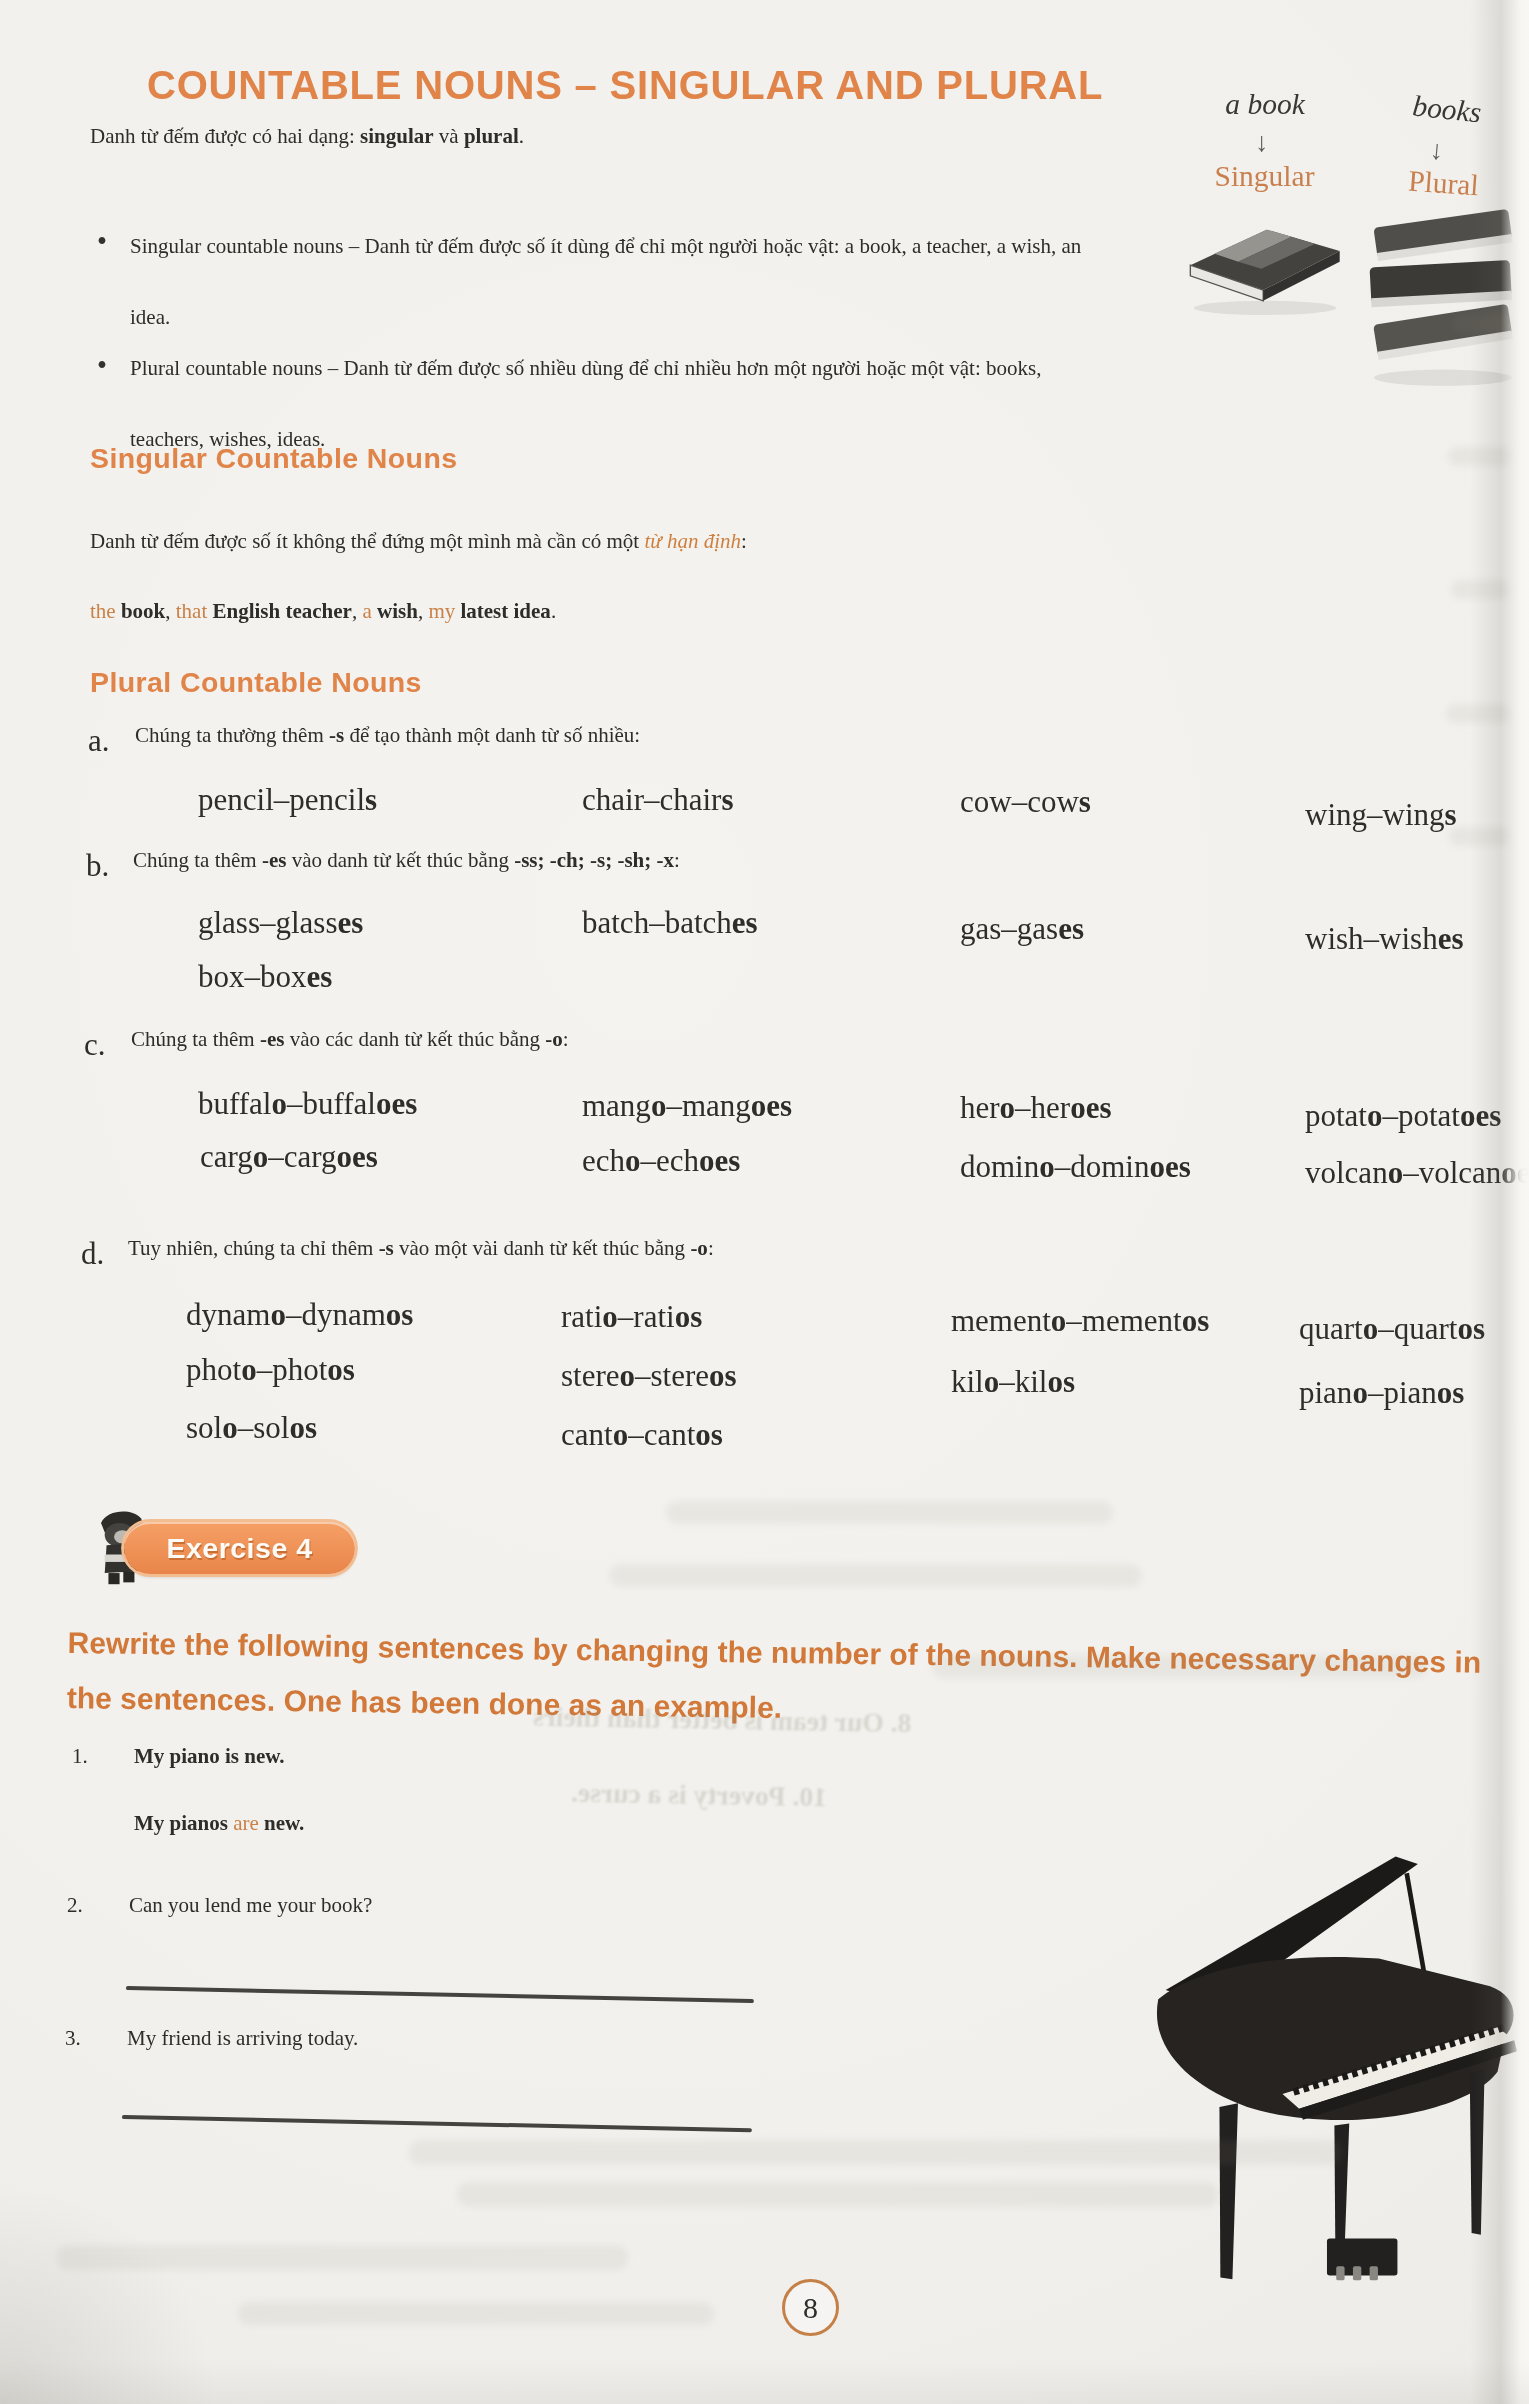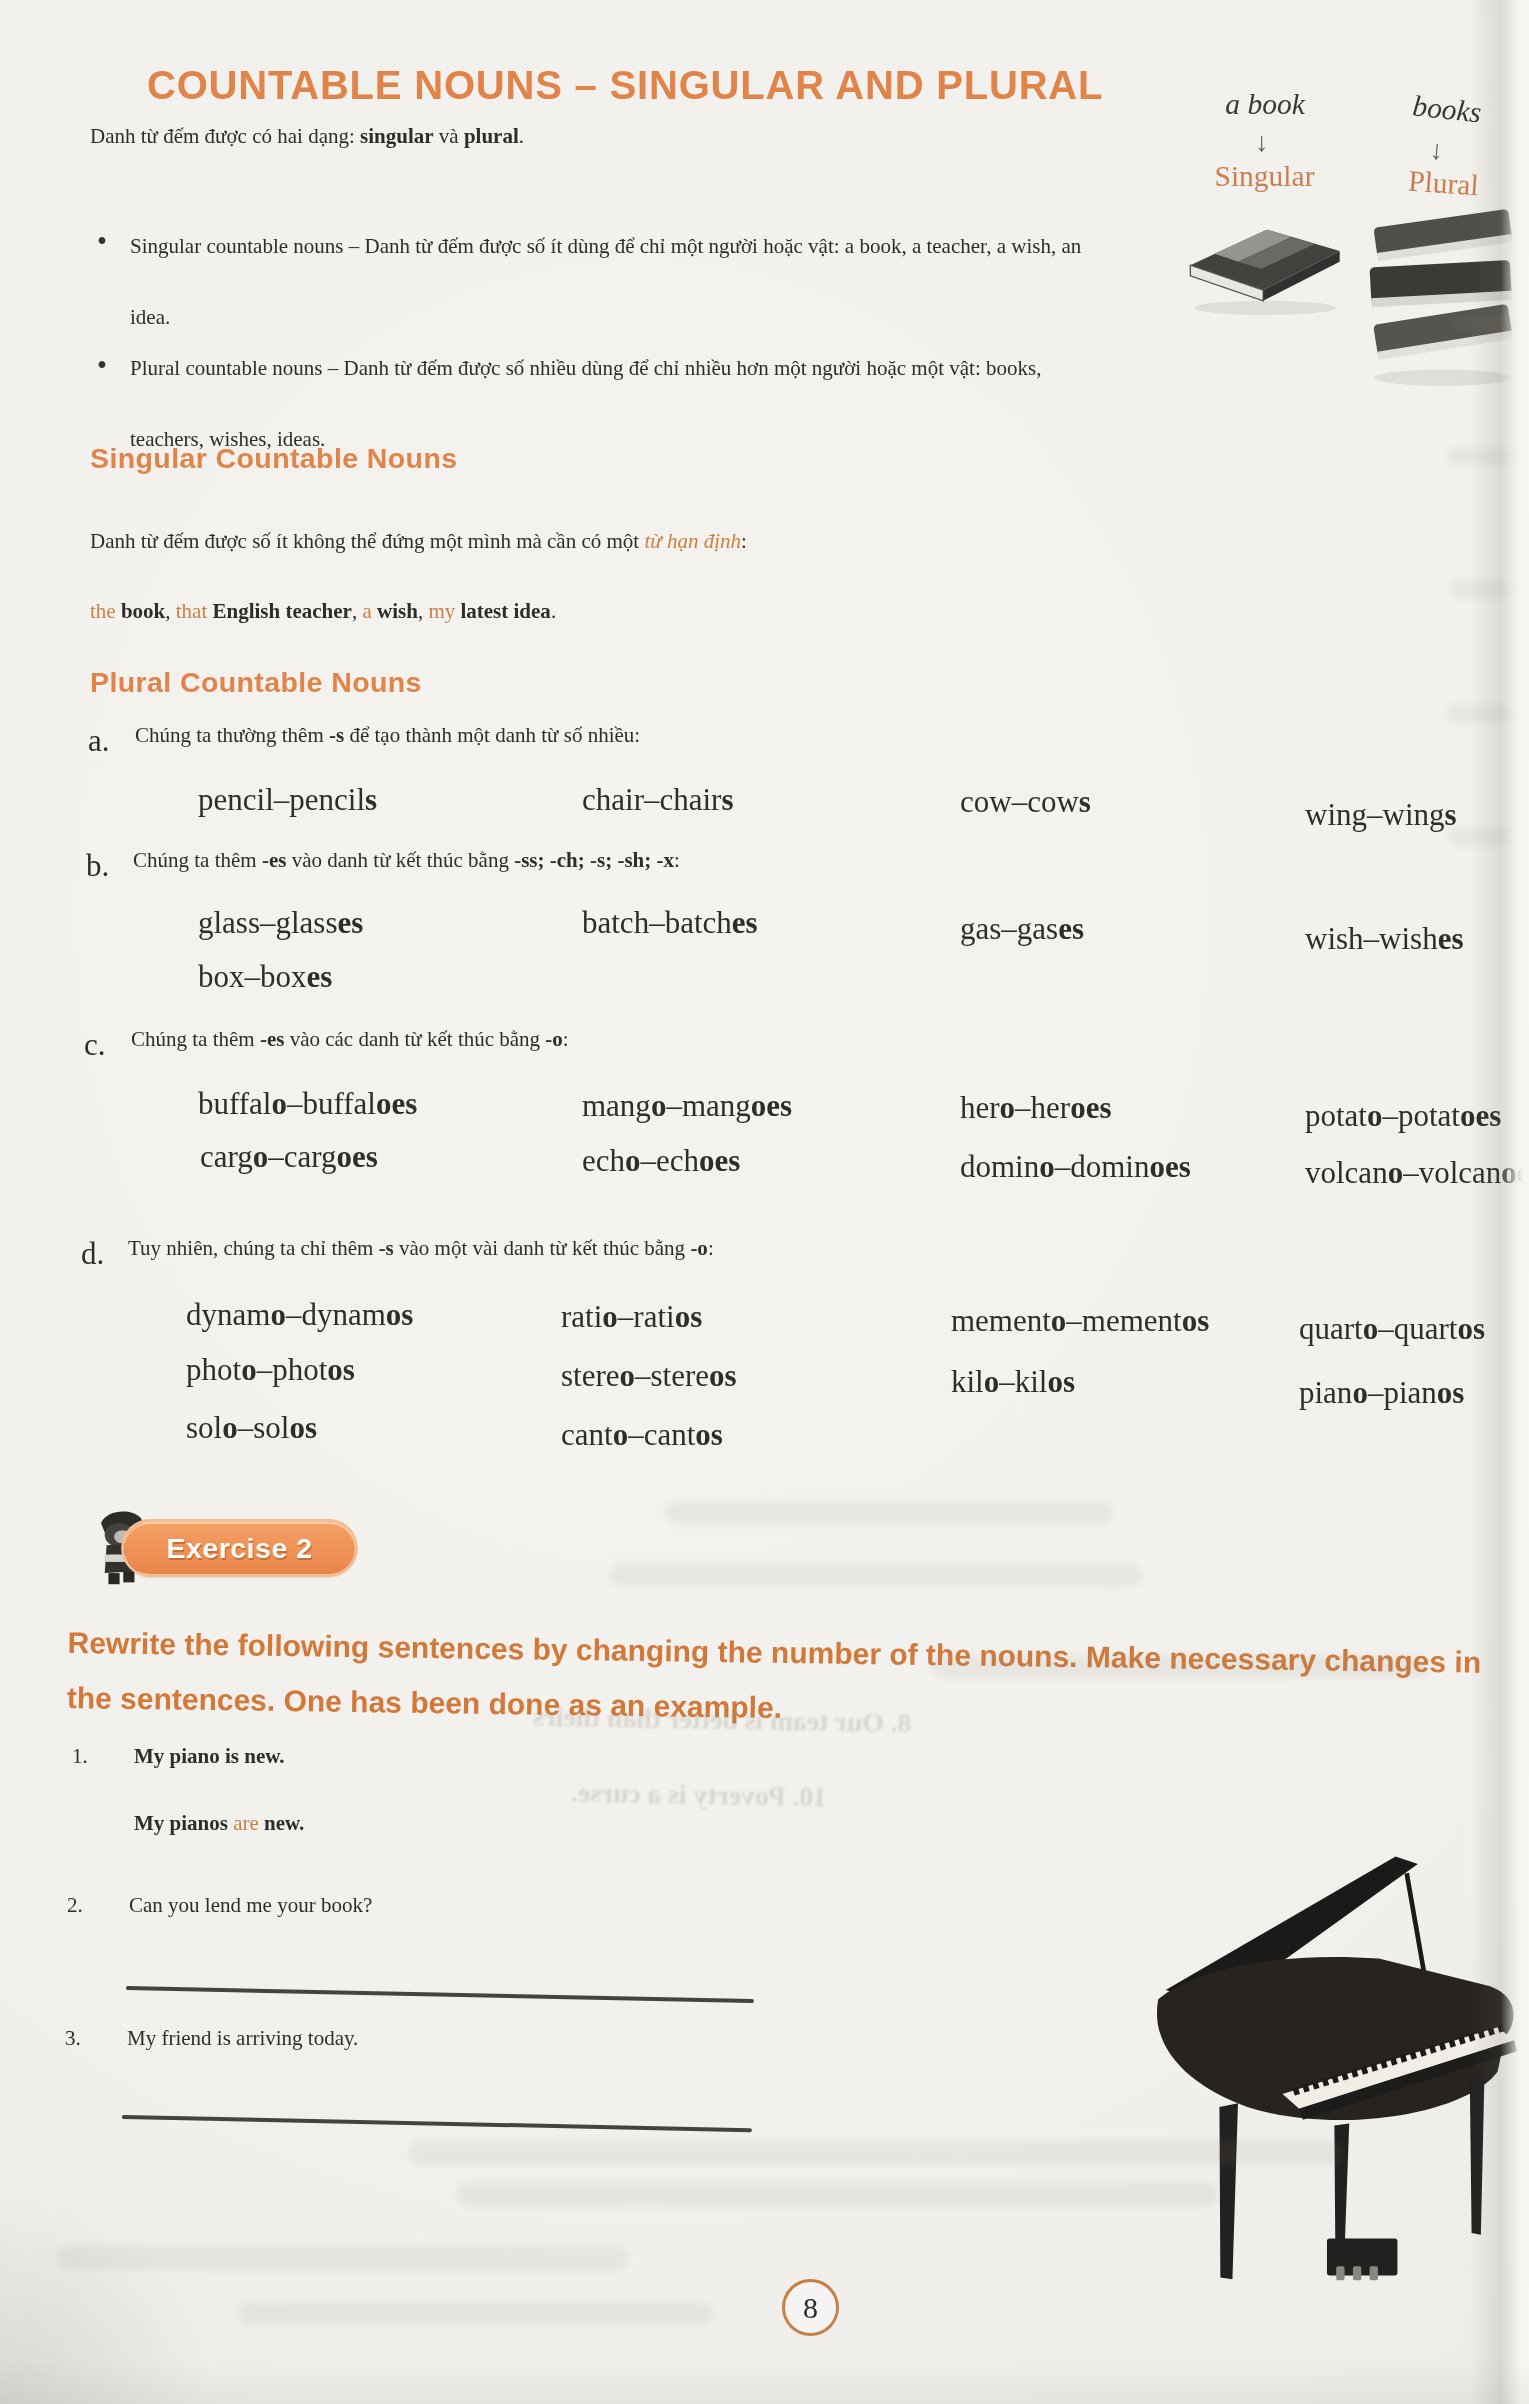--- a/index.html
+++ b/index.html
@@ -154,21 +154,21 @@
   <svg style="position:absolute;left:88px;top:1505px;" width="65" height="86" viewBox="0 0 70 90">
     <path d="M14,18 C20,4 46,2 56,12 C60,16 58,22 52,24 L18,28 Z" fill="#2e2c29"></path>
     <ellipse cx="34" cy="31" rx="16" ry="13" fill="#454340"></ellipse>
     <ellipse cx="37" cy="33" rx="9" ry="7" fill="#bdbab4"></ellipse>
     <path d="M20,42 L50,40 L54,70 L18,72 Z" fill="#33312e"></path>
     <rect x="18" y="52" width="36" height="8" fill="#d8d5cf"></rect>
     <rect x="22" y="72" width="12" height="12" fill="#2a2825"></rect>
     <rect x="38" y="70" width="12" height="12" fill="#2a2825"></rect>
   </svg>
   <div class="badge-pill" style="left:124px;top:1522px;width:231px;height:52px;">
-    <span class="badge-label">Exercise 2</span>
+    <span class="badge-label">Exercise 4</span>
   </div>
 
   <div class="t instructions wrap" style="left:68px;top:1615px;width:1463px;">Rewrite the following sentences by changing the number of the nouns. Make necessary changes in the sentences. One has been done as an example.</div>
 
   <div class="t b33" style="left:72px;top:1744px;">1.</div>
   <div class="t b33 bold" style="left:134px;top:1744px;">My piano is new.</div>
   <div class="t b33" style="left:134px;top:1811px;"><span class="rt-b">My pianos </span><span class="rt-o">are</span><span class="rt-b"> new.</span></div>
 
   <div class="t b33" style="left:67px;top:1893px;">2.</div>
   <div class="t b33" style="left:129px;top:1893px;">Can you lend me your book?</div>

